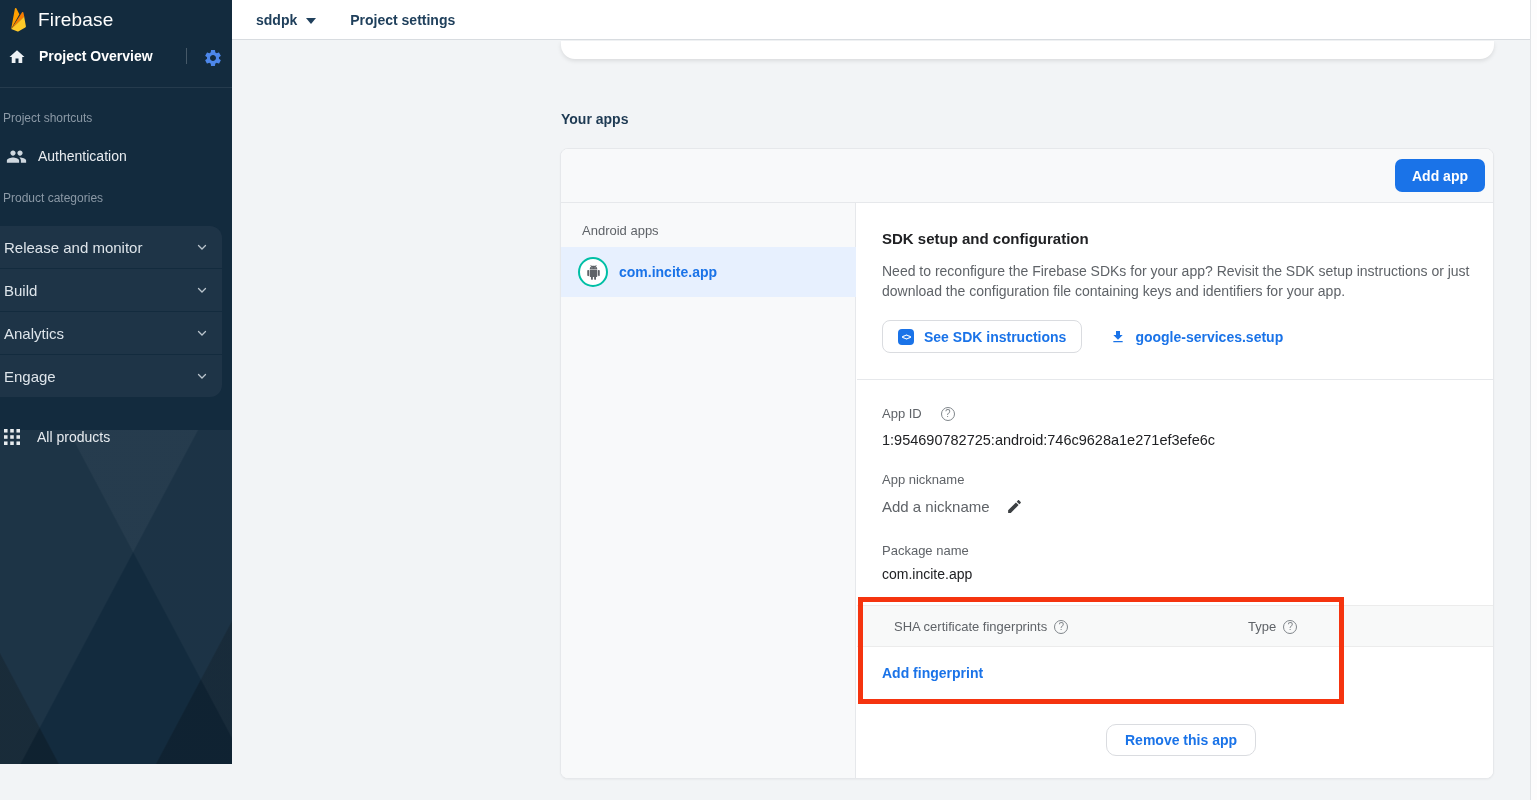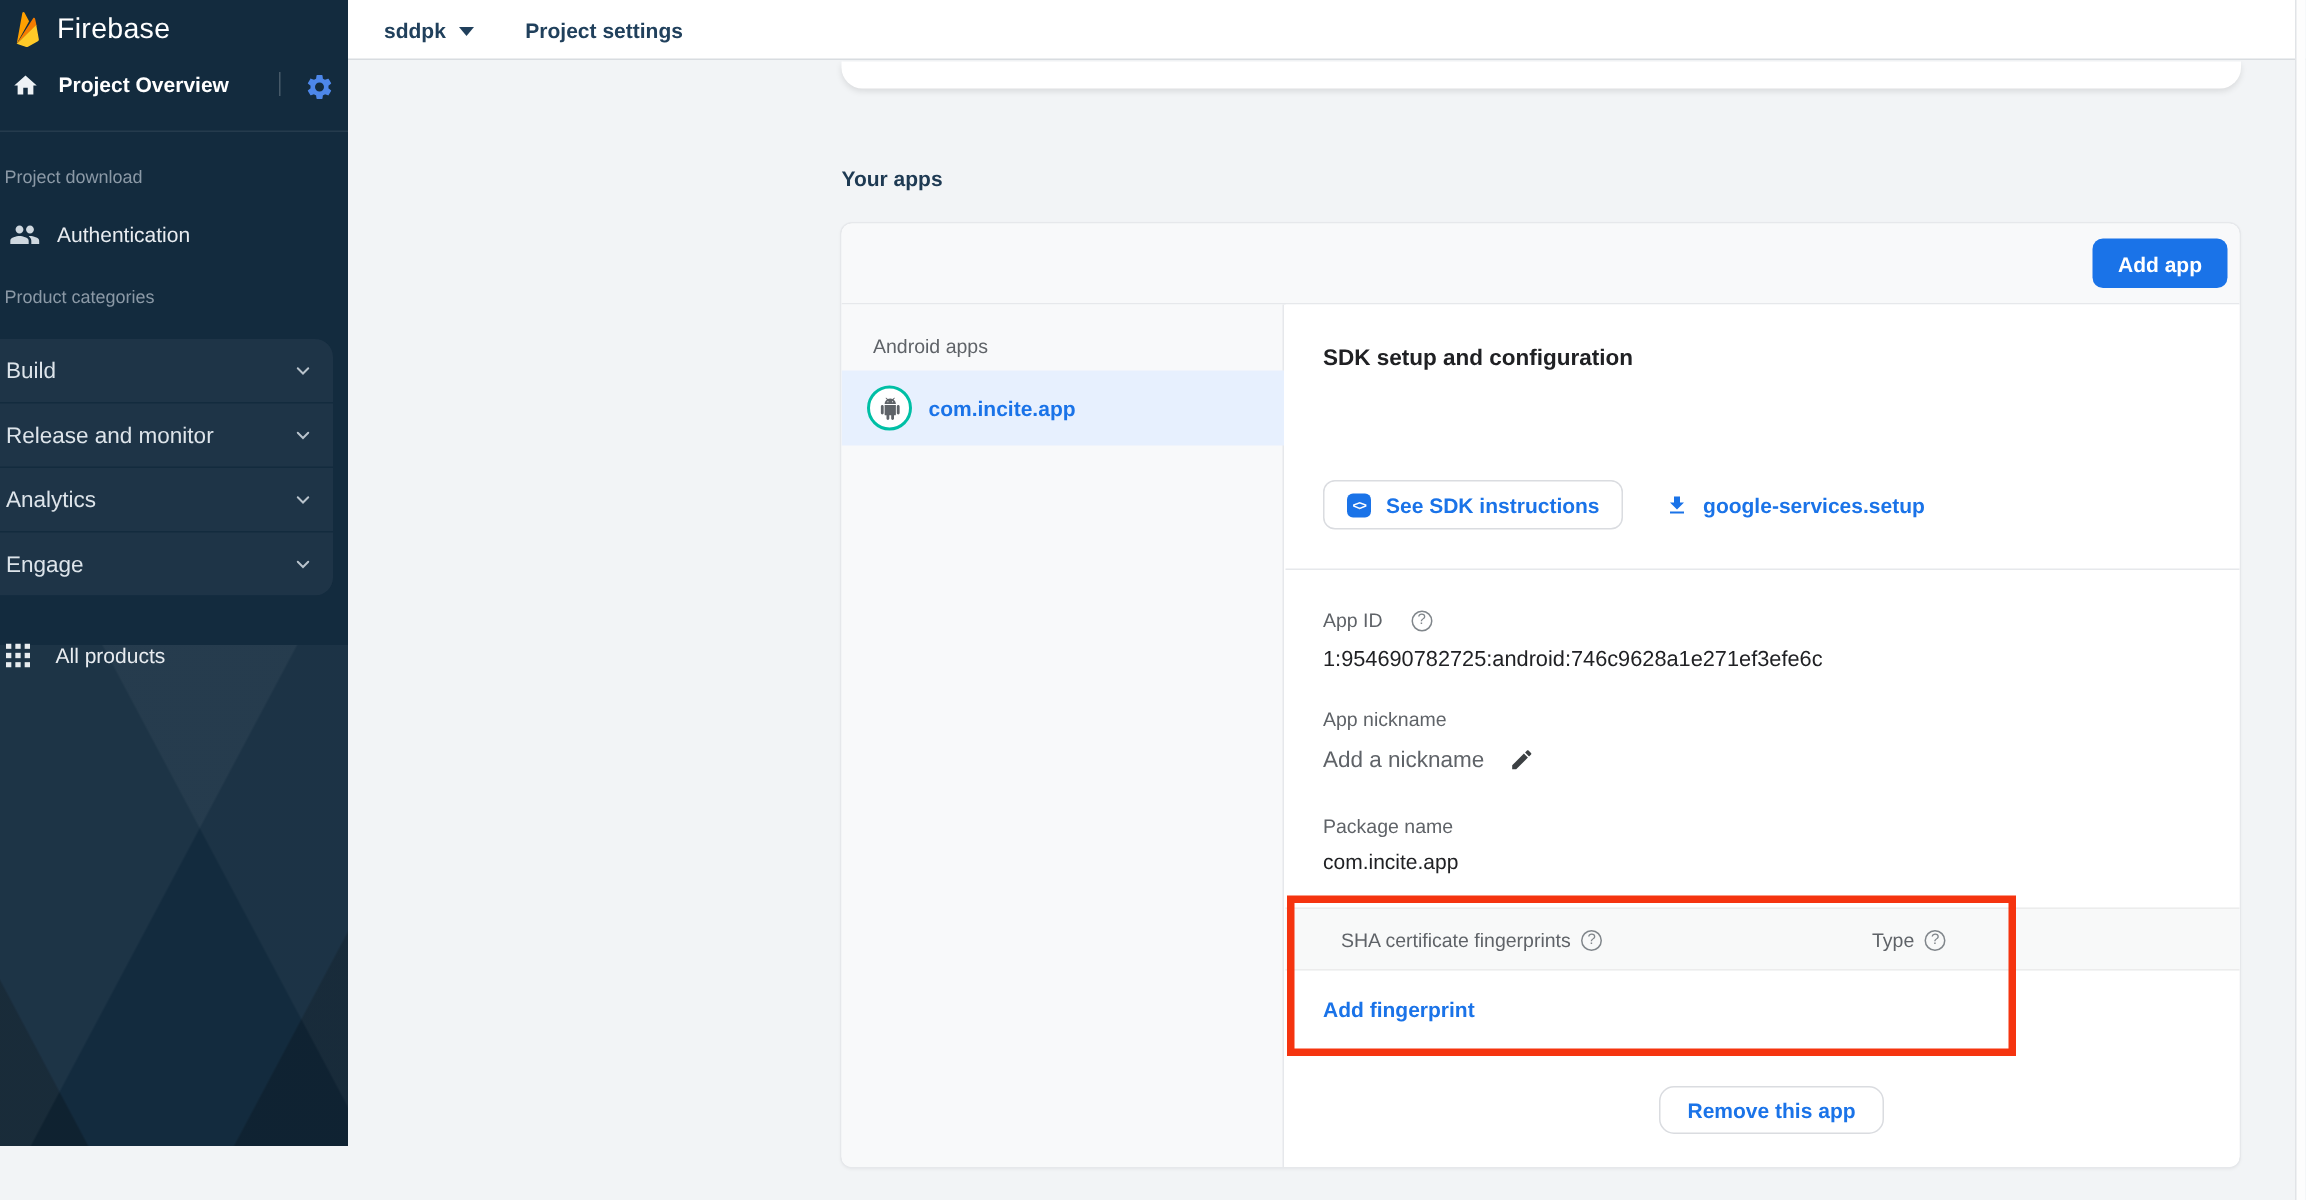--- a/index.html
+++ b/index.html
@@ -107,42 +107,42 @@
     </span>
     <span class="overview-label">Project Overview</span>
     <span class="ov-divider"></span>
     <span class="gear-btn">
       <svg width="20" height="20" viewBox="0 0 24 24" fill="#4d87ea">
           <path d="M19.14 12.94c.04-.3.06-.61.06-.94 0-.32-.02-.64-.07-.94l2.03-1.58c.18-.14.23-.41.12-.61l-1.92-3.32c-.12-.22-.37-.29-.59-.22l-2.39.96c-.5-.38-1.03-.7-1.62-.94l-.36-2.54c-.04-.24-.24-.41-.48-.41h-3.84c-.24 0-.43.17-.47.41l-.36 2.54c-.59.24-1.13.57-1.62.94l-2.39-.96c-.22-.08-.47 0-.59.22L2.74 8.87c-.12.21-.08.47.12.61l2.03 1.58c-.05.3-.09.63-.09.94s.02.64.07.94l-2.03 1.58c-.18.14-.23.41-.12.61l1.92 3.32c.12.22.37.29.59.22l2.39-.96c.5.38 1.03.7 1.62.94l.36 2.54c.05.24.24.41.48.41h3.84c.24 0 .44-.17.47-.41l.36-2.54c.59-.24 1.13-.56 1.62-.94l2.39.96c.22.08.47 0 .59-.22l1.92-3.32c.12-.22.07-.47-.12-.61l-2.01-1.58zM12 15.6c-1.98 0-3.6-1.62-3.6-3.6s1.62-3.6 3.6-3.6 3.6 1.62 3.6 3.6-1.62 3.6-3.6 3.6z"></path>
         </svg>
     </span>
   </div>
 
-  <div class="abs group-label" style="top:111px;">Project download</div>
+  <div class="abs group-label" style="top:111px;">Project shortcuts</div>
 
   <div class="abs side-item" style="top:138px;">
     <span style="margin-left:6px; display:flex;">
       <svg width="21" height="21" viewBox="0 0 24 24" fill="#cfd8df">
           <path d="M16 11c1.66 0 2.99-1.34 2.99-3S17.66 5 16 5c-1.66 0-3 1.34-3 3s1.34 3 3 3zm-8 0c1.66 0 2.99-1.34 2.99-3S9.66 5 8 5C6.34 5 5 6.34 5 8s1.34 3 3 3zm0 2c-2.33 0-7 1.17-7 3.5V19h14v-2.5c0-2.33-4.67-3.5-7-3.5zm8 0c-.29 0-.62.02-.97.05 1.16.84 1.97 1.97 1.97 3.45V19h6v-2.5c0-2.33-4.67-3.5-7-3.5z"></path>
         </svg>
     </span>
     <span class="lbl" style="margin-left:11px;">Authentication</span>
   </div>
 
   <div class="abs group-label" style="top:191px;">Product categories</div>
 
   <div class="abs cat-block">
     <div class="cat-row">
+      <span class="lbl">Release and monitor</span>
+      <svg class="chev" viewBox="0 0 24 24" fill="none" stroke="#b9c3cc" stroke-width="2.6" stroke-linecap="round">
+          <path d="M5 9l7 7 7-7"></path>
+        </svg>
+    </div>
+    <div class="cat-row">
       <span class="lbl">Build</span>
-      <svg class="chev" viewBox="0 0 24 24" fill="none" stroke="#b9c3cc" stroke-width="2.6" stroke-linecap="round">
-          <path d="M5 9l7 7 7-7"></path>
-        </svg>
-    </div>
-    <div class="cat-row">
-      <span class="lbl">Release and monitor</span>
       <svg class="chev" viewBox="0 0 24 24" fill="none" stroke="#b9c3cc" stroke-width="2.6" stroke-linecap="round">
           <path d="M5 9l7 7 7-7"></path>
         </svg>
     </div>
     <div class="cat-row">
       <span class="lbl">Analytics</span>
       <svg class="chev" viewBox="0 0 24 24" fill="none" stroke="#b9c3cc" stroke-width="2.6" stroke-linecap="round">
           <path d="M5 9l7 7 7-7"></path>
         </svg>
     </div>
@@ -200,20 +200,21 @@
             <path d="M6 18c0 .55.45 1 1 1h1v3.5c0 .83.67 1.5 1.5 1.5s1.5-.67 1.5-1.5V19h2v3.5c0 .83.67 1.5 1.5 1.5s1.5-.67 1.5-1.5V19h1c.55 0 1-.45 1-1V8H6v10zM3.5 8C2.67 8 2 8.67 2 9.5v7c0 .83.67 1.5 1.5 1.5S5 17.33 5 16.5v-7C5 8.67 4.33 8 3.5 8zm17 0c-.83 0-1.5.67-1.5 1.5v7c0 .83.67 1.5 1.5 1.5s1.5-.67 1.5-1.5v-7c0-.83-.67-1.5-1.5-1.5zm-4.97-5.84l1.3-1.3c.2-.2.2-.51 0-.71-.2-.2-.51-.2-.71 0l-1.48 1.48C13.85 1.23 12.95 1 12 1c-.96 0-1.86.23-2.66.63L7.85.15c-.2-.2-.51-.2-.71 0-.2.2-.2.51 0 .71l1.31 1.31C6.97 3.26 6 5.01 6 7h12c0-1.99-.97-3.75-2.47-4.84zM10 5H9V4h1v1zm5 0h-1V4h1v1z"></path>
           </svg>
       </span>
       <span class="app-name">com.incite.app</span>
     </div>
   </div>
 
   <div class="abs right-col">
 
     <div class="abs sdk-title">SDK setup and configuration</div>
+    <div class="abs sdk-desc">Need to reconfigure the Firebase SDKs for your app? Revisit the SDK setup instructions or just download the configuration file containing keys and identifiers for your app.</div>
 
     <div class="abs sdk-btn-row">
       <button class="sdk-instr-btn">
         <span class="code-chip">&lt;&gt;</span>
         <span class="sdk-instr-label">See SDK instructions</span>
       </button>
       <span class="json-link">
         <svg width="16" height="16" viewBox="0 0 24 24" fill="#1a73e8">
             <path d="M19 9h-4V3H9v6H5l7 7 7-7zM5 18v2h14v-2H5z"></path>
           </svg>

